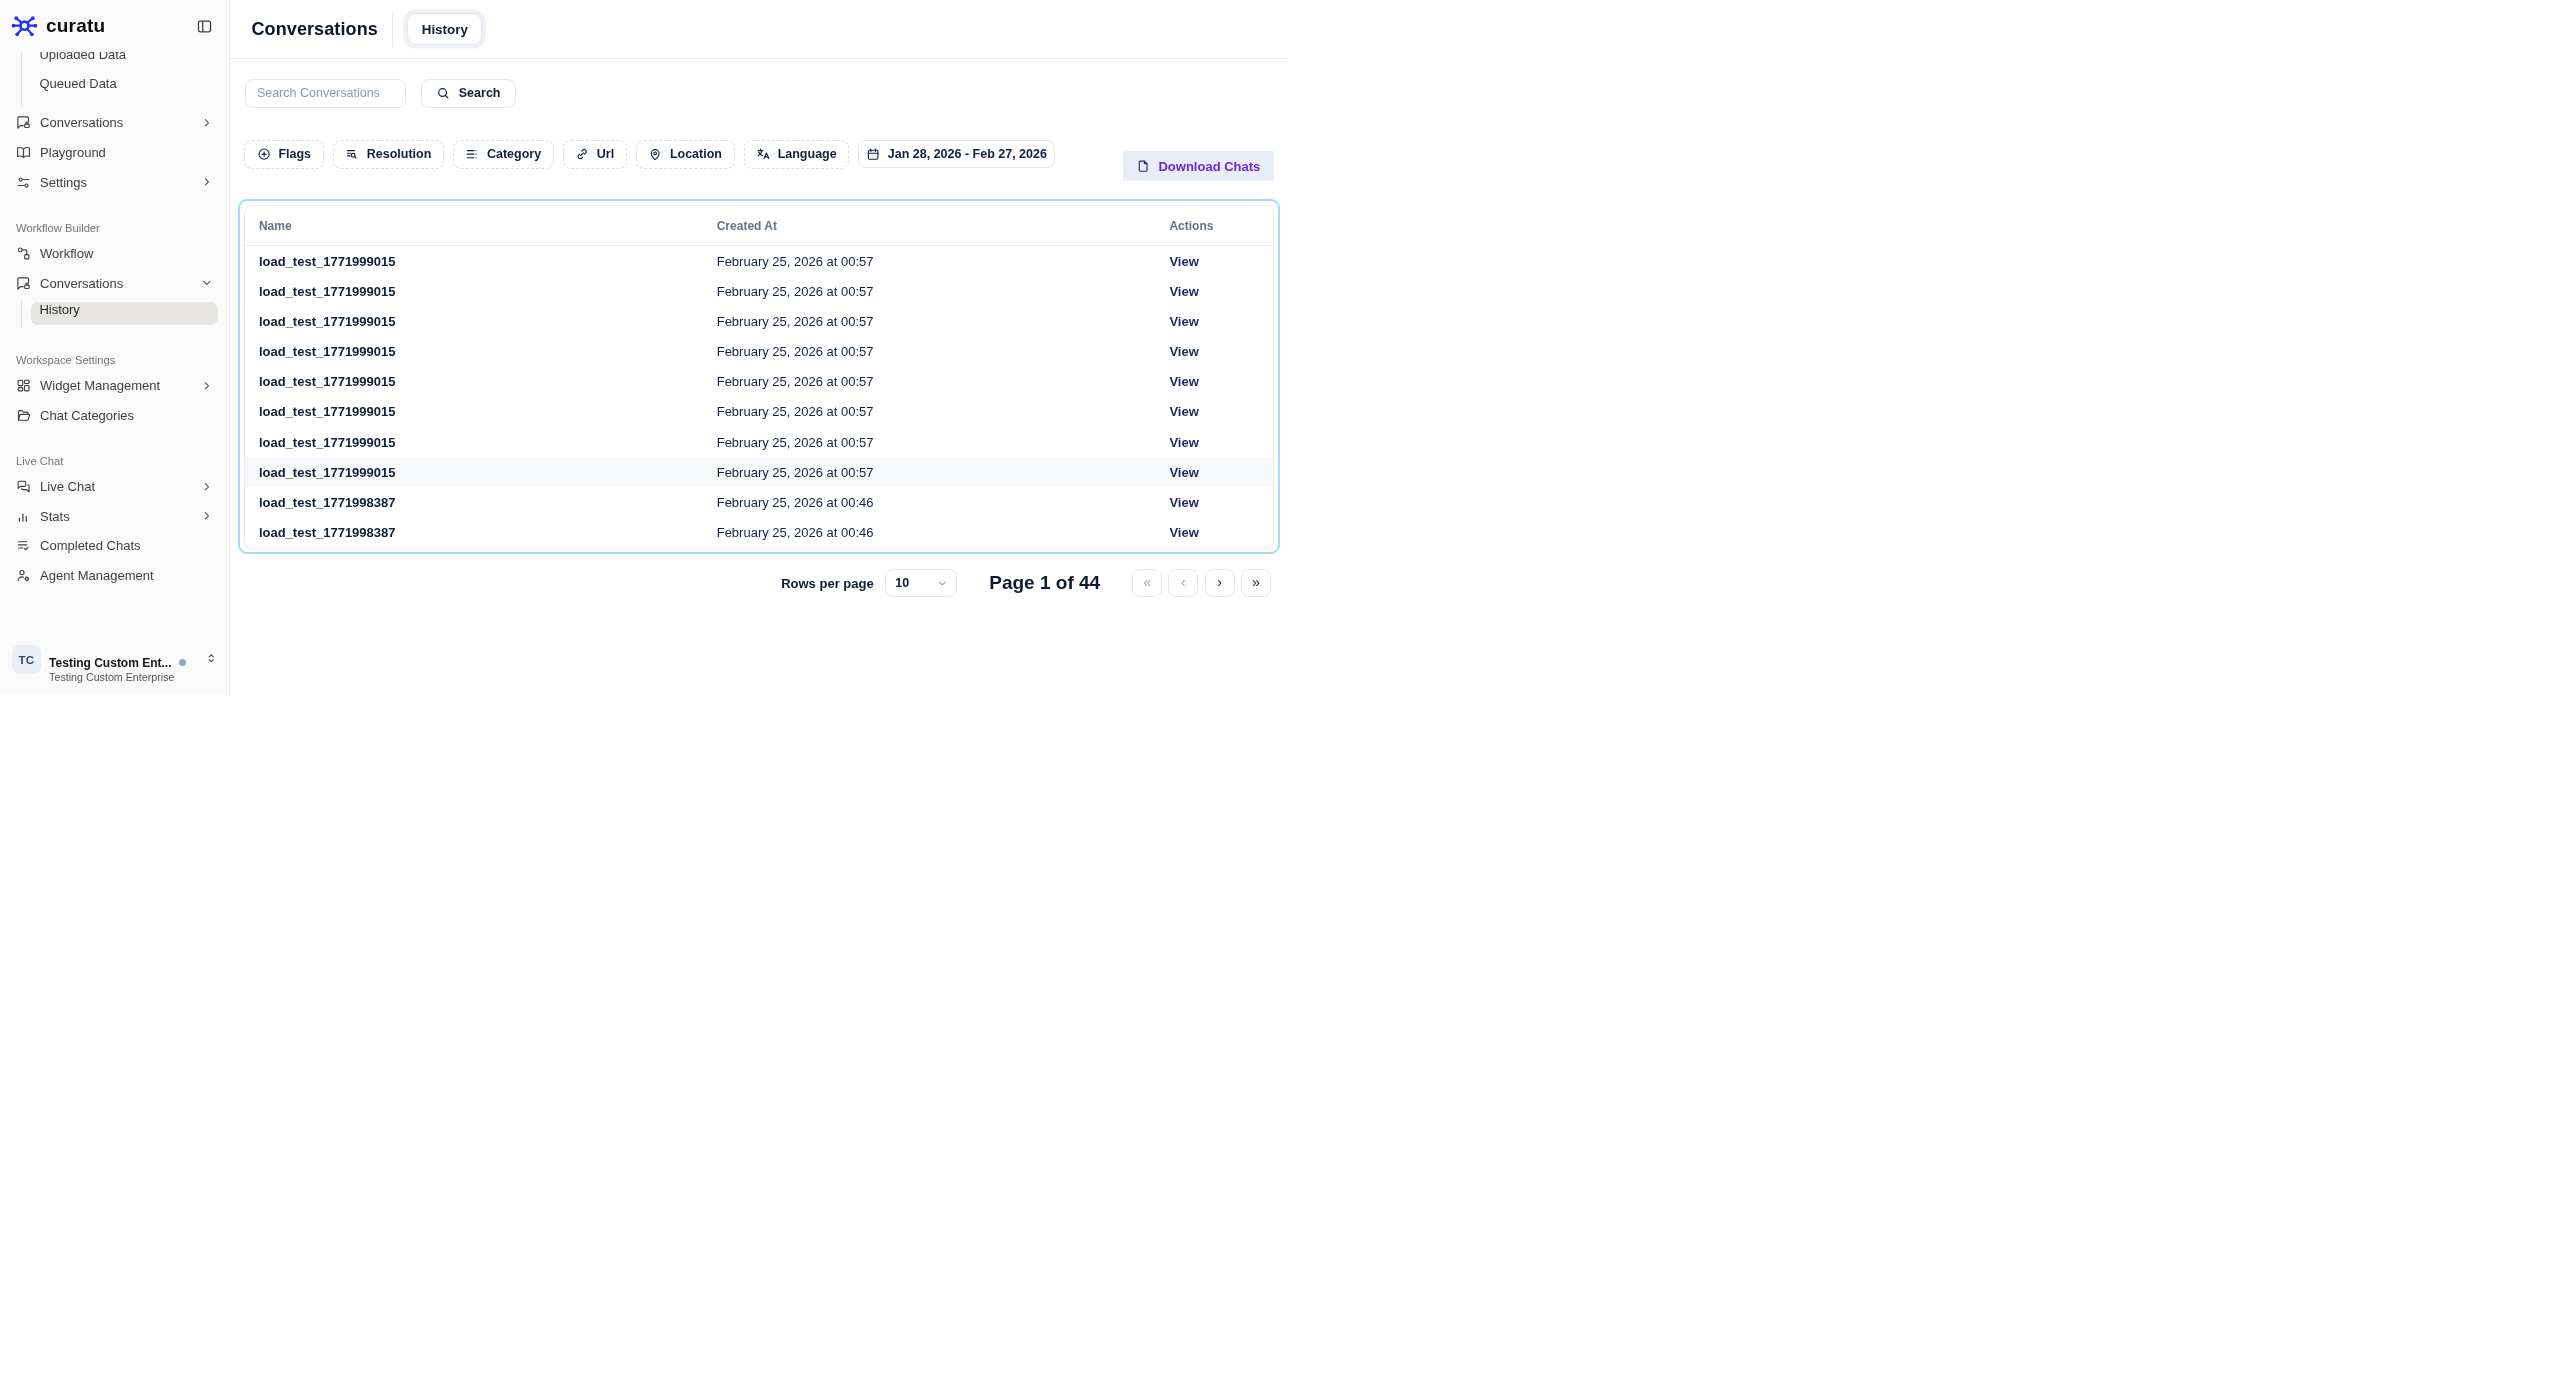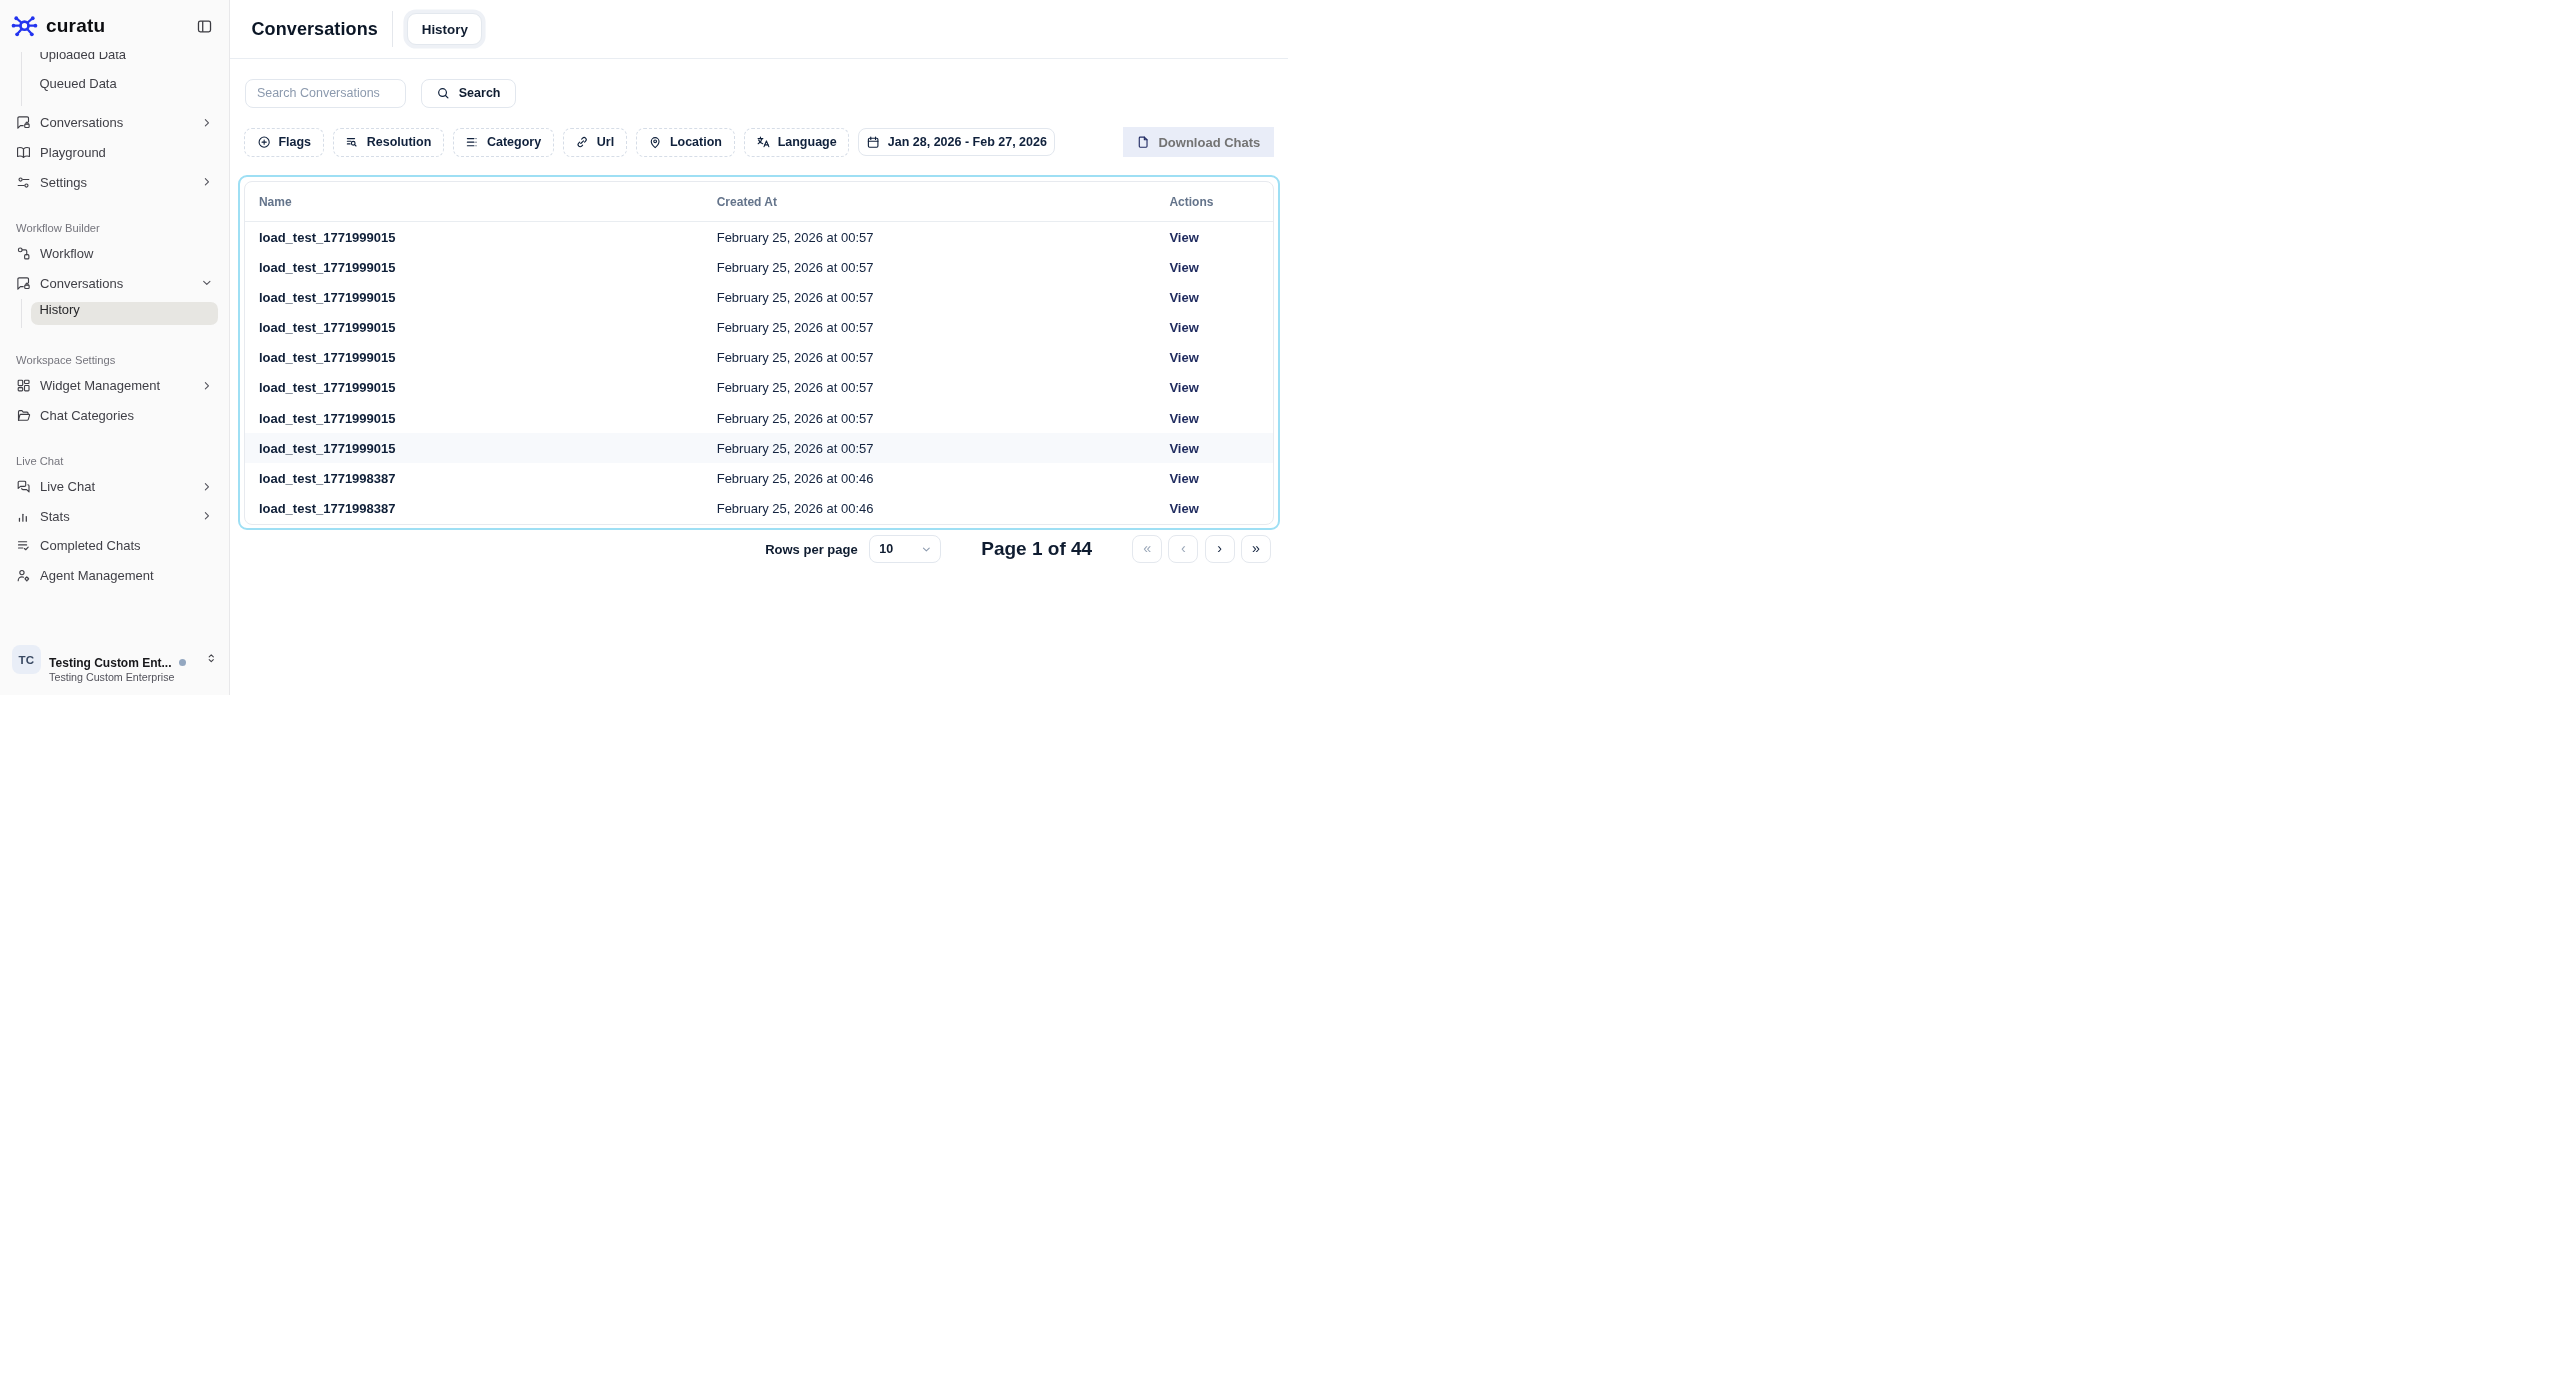--- a/index.html
+++ b/index.html
@@ -113,22 +113,23 @@
     border: 1.3px dashed #d6dde7; border-radius: 8px; background: #fff;
     font-size: 12.5px; font-weight: 600; color: #10213c; font-family: inherit;
     white-space: nowrap;
   }
   .chip.solid { border: 0.9px solid #e2e7ee; padding: 0 7px; height: 28px; font-weight: 600; }
   .chip .f-icon, .btn-plain .f-icon { width: 14.3px; height: 14.3px; color: #10213c; flex: none; }
   .download-btn {
     margin-left: auto; height: 30px; padding: 0 13.4px; cursor: pointer;
     display: inline-flex; align-items: center; gap: 8px;
     background: #e9edf8; border: none; border-radius: 0;
-    font-size: 13px; font-weight: 600; color: #737373; font-family: inherit;
+    font-size: 13px; font-weight: 600; color: #6d28d9; font-family: inherit;
     white-space: nowrap;
+    margin-top: 24px;
   }
   .download-btn .f-icon { width: 14.3px; height: 14.3px; color: #222c64; }
 
   
   .table-highlight {
     margin: 18px -6.3px 0 -6.3px;
     border: 2.7px solid #9edff4; border-radius: 9px;
     padding: 3.6px;
   }
   .card { background: #fff; border: 0.9px solid #e7eaef; border-radius: 8px; overflow: hidden; }
@@ -140,21 +141,21 @@
   }
   tbody td { padding: 7.6px 14.3px; font-size: 13px; white-space: nowrap; overflow: hidden; }
   .cell-name { font-weight: 600; color: #0f1f38; }
   .cell-date { font-weight: 500; color: #13233f; }
   .view-link { font-weight: 700; color: #1e2a5e; text-decoration: none; font-size: 13px; cursor: pointer; }
   tr.hl { background: #f7f9fc; }
 
   
   .pagination {
     display: flex; align-items: center; justify-content: flex-end;
-    gap: 40px; margin-top: 5px; padding-right: 2.7px;
+    gap: 32px; margin-top: 15px; padding-right: 2.7px;
   }
   .pg-group { display: flex; align-items: center; gap: 11.6px; }
   .pg-label { font-size: 13px; font-weight: 600; color: #0f1c30; white-space: nowrap; }
   .pg-select {
     width: 72px; height: 28px; cursor: pointer;
     border: 0.9px solid #e2e7ee; border-radius: 8px; background: #fff;
     display: flex; align-items: center; justify-content: space-between;
     padding: 0 9px; font-size: 12.5px; font-weight: 600; color: #0f1c30;
   }
   .pg-select .sel-chev { width: 10.7px; height: 10.7px; color: #8c9aae; }

